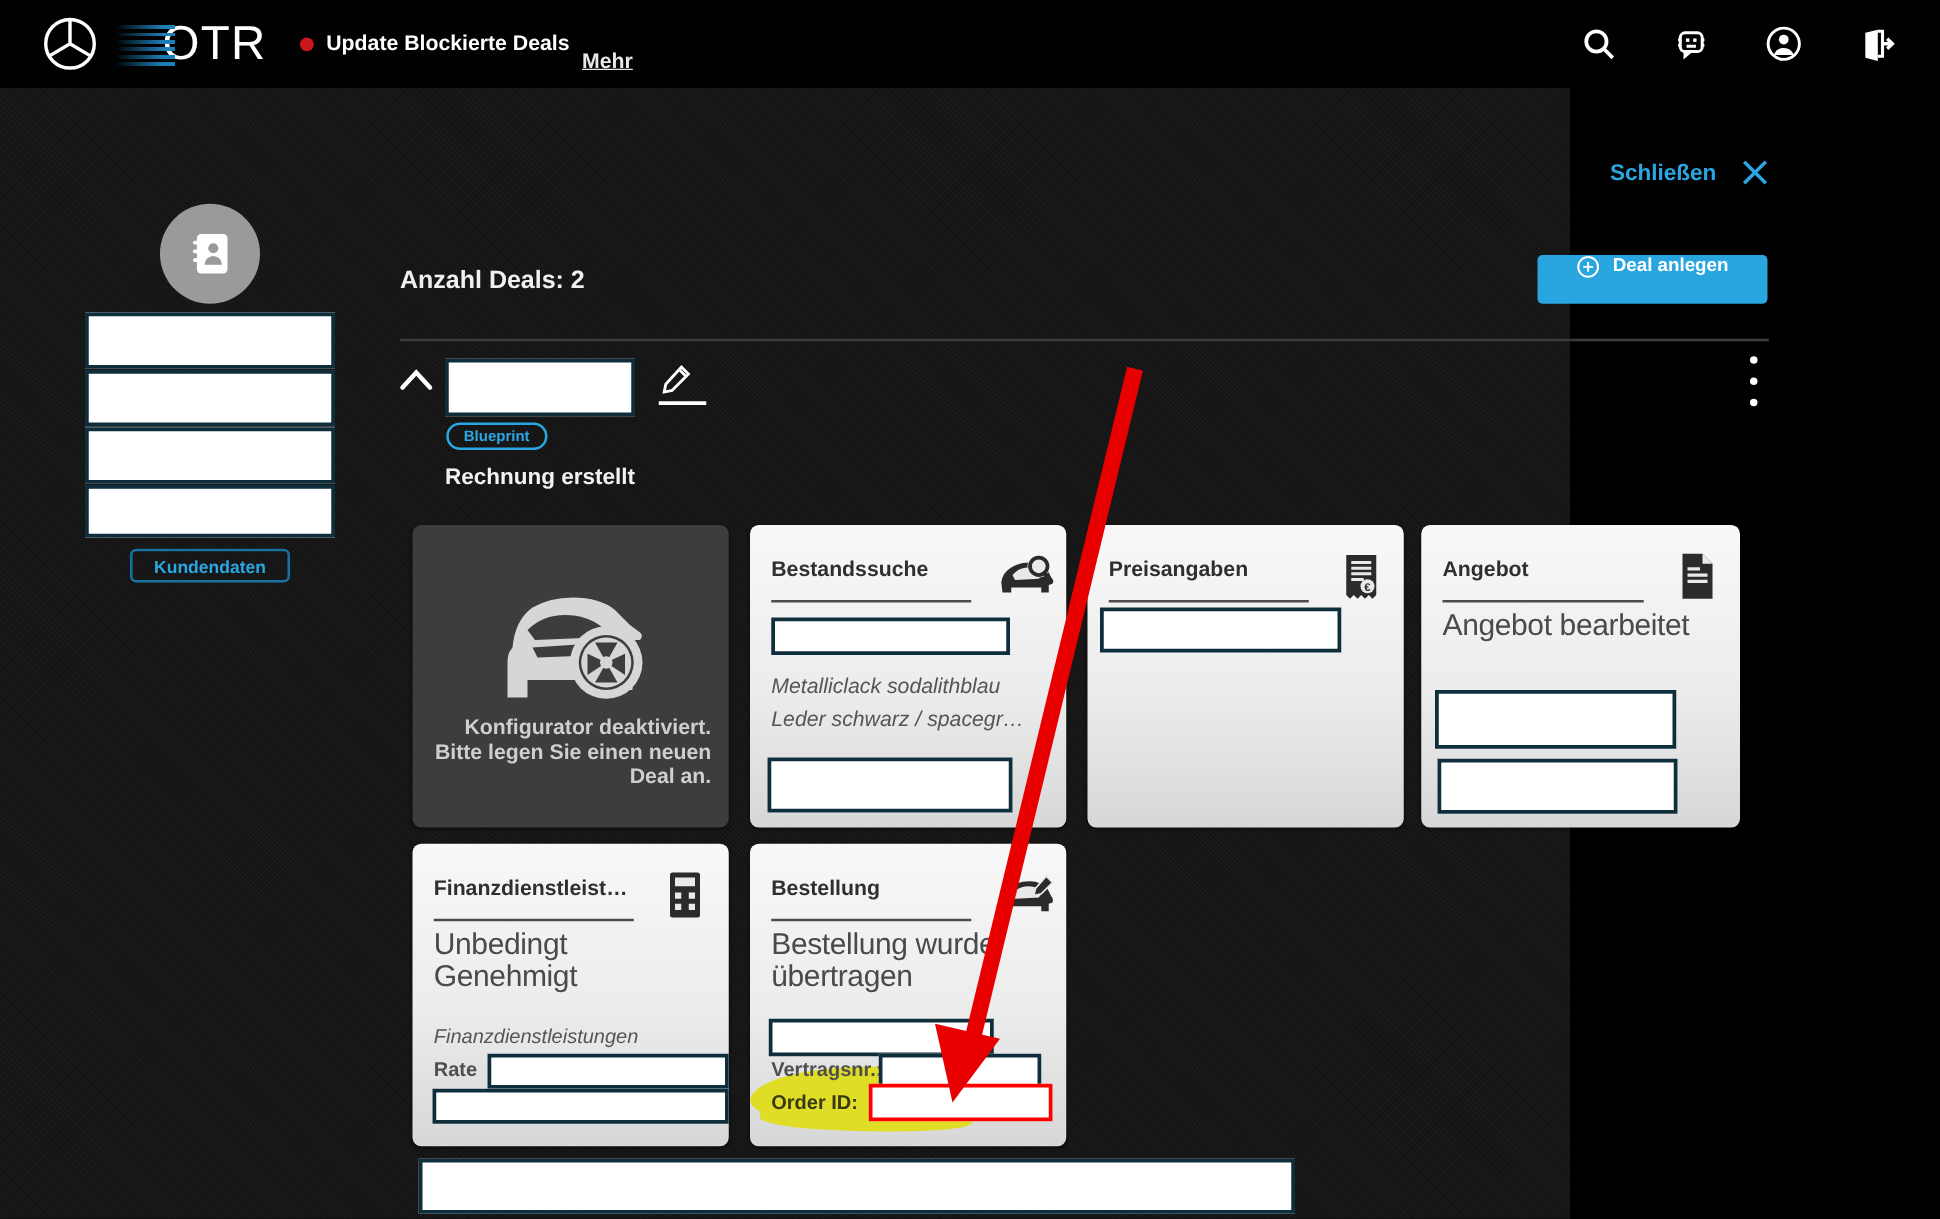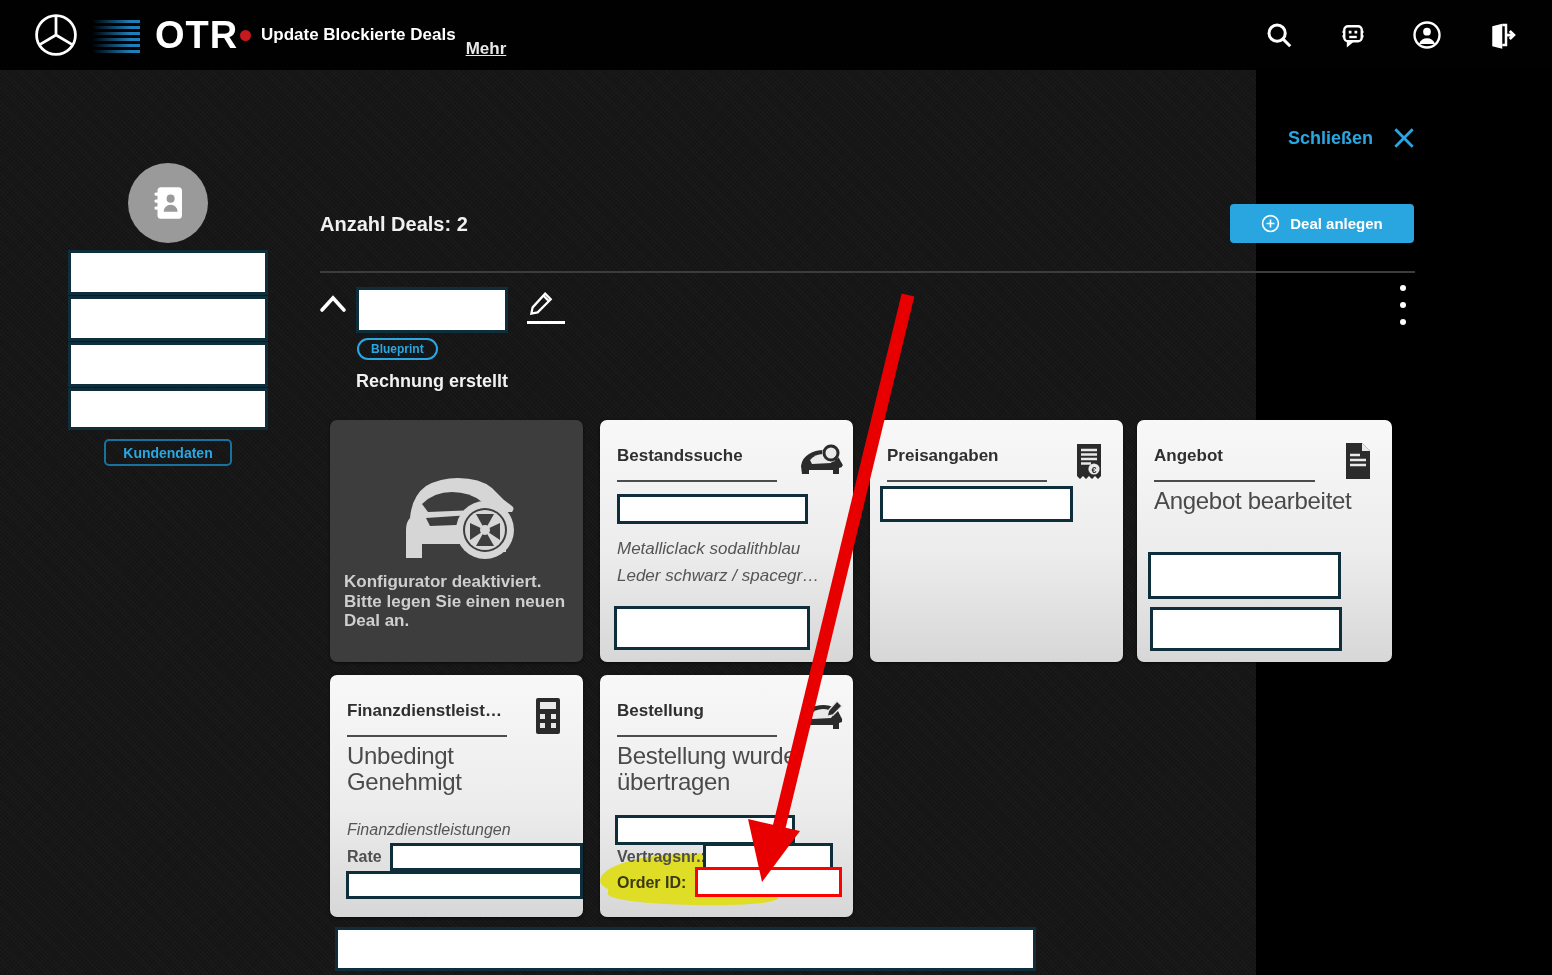--- a/index.html
+++ b/index.html
@@ -9,21 +9,21 @@
 
   
   .topbar { position:absolute; top:0; left:0; width:1552px; height:70px; background:#010101; z-index:10; }
   .mb-star { position:absolute; left:34px; top:13px; width:44px; height:44px; }
   .otr-logo { position:absolute; left:92px; top:12px; height:46px; display:flex; align-items:center; }
   .otr-stripes { width:48px; height:36px; margin-right:-10px;
      background:repeating-linear-gradient(0deg,#1d7fb8 0 3px, transparent 3px 6px);
      -webkit-mask-image:linear-gradient(90deg, transparent, #000 80%);
      mask-image:linear-gradient(90deg, transparent, #000 80%);
   }
-  .otr-text { color:#fff; font-size:38px; font-weight:bold; letter-spacing:1px;margin-left:25px; }
+  .otr-text { color:#fff; font-size:38px; font-weight:normal; letter-spacing:1px; }
   .notice-wrap { position:absolute; left:240px; top:0; height:70px; display:flex; align-items:center; gap:10px; }
   .notice-dot { width:11px; height:11px; border-radius:50%; background:#c9171e; }
   .notice-text { color:#fff; font-size:17px; font-weight:bold; }
   .notice-link { color:#e8e8e8; font-size:17px; font-weight:bold; text-decoration:underline; cursor:pointer;margin-top:28px; }
   .topbar-icons { position:absolute; right:36px; top:0; height:70px; display:flex; align-items:center; gap:44px; }
   .tb-icon { width:30px; height:30px; color:#fff; cursor:pointer; }
 
   
   .main { position:absolute; top:70px; left:0; width:1256px; height:905px;
     background:#161616;
@@ -41,21 +41,21 @@
             background:#9a9a9a; display:flex; align-items:center; justify-content:center; }
   .redacted { background:#fff; border:3px solid #0f2e3b; position:absolute; }
   .kundendaten-btn { position:absolute; left:104px; top:369px; width:128px; height:27px;
      border:2px solid #17729f; border-radius:5px; background:transparent;
      color:#2aa7e2; font-size:14px; font-weight:bold; cursor:pointer; font-family:inherit; }
 
   
   .deal-count { position:absolute; left:320px; top:143px; color:#f0f0f0; font-size:20px; font-weight:bold; }
   .create-deal-btn { position:absolute; left:1230px; top:134px; width:184px; height:39px;
      background:#29a6e0; border:none; border-radius:4px; color:#fff; font-size:15px; font-weight:bold;
-     display:flex; align-items:center; justify-content:center; gap:10px; cursor:pointer; font-family:inherit; }
+     display:flex; justify-content:center; gap:10px; cursor:pointer; font-family:inherit; }
   .plus-circle { width:19px; height:19px; }
 
   .divider { position:absolute; left:320px; top:201px; width:1095px; height:2px; background:#3c3c3c; }
 
   
   .chevron { position:absolute; left:319px; top:223px; width:28px; height:22px; color:#fff; cursor:pointer; }
   .deal-name-box { left:356px; top:217px; width:152px; height:46px; cursor:pointer; }
   .pencil-wrap { position:absolute; left:527px; top:218px; width:40px; height:36px; color:#fff; cursor:pointer; }
   .pencil-underline { position:absolute; left:0; bottom:0; width:38px; height:3px; background:#fff; }
   .kebab { position:absolute; left:1394px; top:215px; width:18px; height:40px; display:flex; flex-direction:column;
@@ -71,21 +71,21 @@
           box-shadow:0 1px 3px rgba(0,0,0,0.6); cursor:pointer;padding-left:46px; }
   .card.dark { background:#3d3d3d; }
   .card-head { position:absolute; left:17px; top:26px; right:14px; display:flex; justify-content:space-between; }
   .card-title { font-size:17px; font-weight:bold; color:#2f2f2f; border-bottom:2px solid #4c4c4c;
                 padding-bottom:7px; width:72%; white-space:nowrap; overflow:hidden; }
   .card-icon { width:42px; height:42px; color:#2b2b2b; flex:none; margin-top:-6px; }
   .card-status { position:absolute; left:17px; top:68px; right:14px; font-size:24px; color:#4a4a4a;
                  line-height:1.1; letter-spacing:-0.3px; }
   .card-detail { position:absolute; left:17px; font-size:17px; color:#555;font-style:italic; }
 
-  .dark-msg { position:absolute; left:14px; right:14px; top:152px; text-align:left;
+  .dark-msg { position:absolute; left:14px; right:14px; top:152px; text-align:right;
               color:#cfcfcf; font-size:17px; font-weight:bold; line-height:1.15; }
   .dark-car { position:absolute; left:62px; top:40px; width:130px; height:110px; color:#d6d6d6; }
 
   .inline-label { font-size:16px; font-weight:bold; color:#4f4f4f; position:absolute; }
   .order-label { color:#3a3a12; }
 
   .hl-blob { position:absolute; background:#dfdd25; z-index:1; }
   .order-box { border:3px solid #f00 !important; z-index:2; }
 
   .bottom-box { left:335px; top:857px; width:701px; height:44px; }

